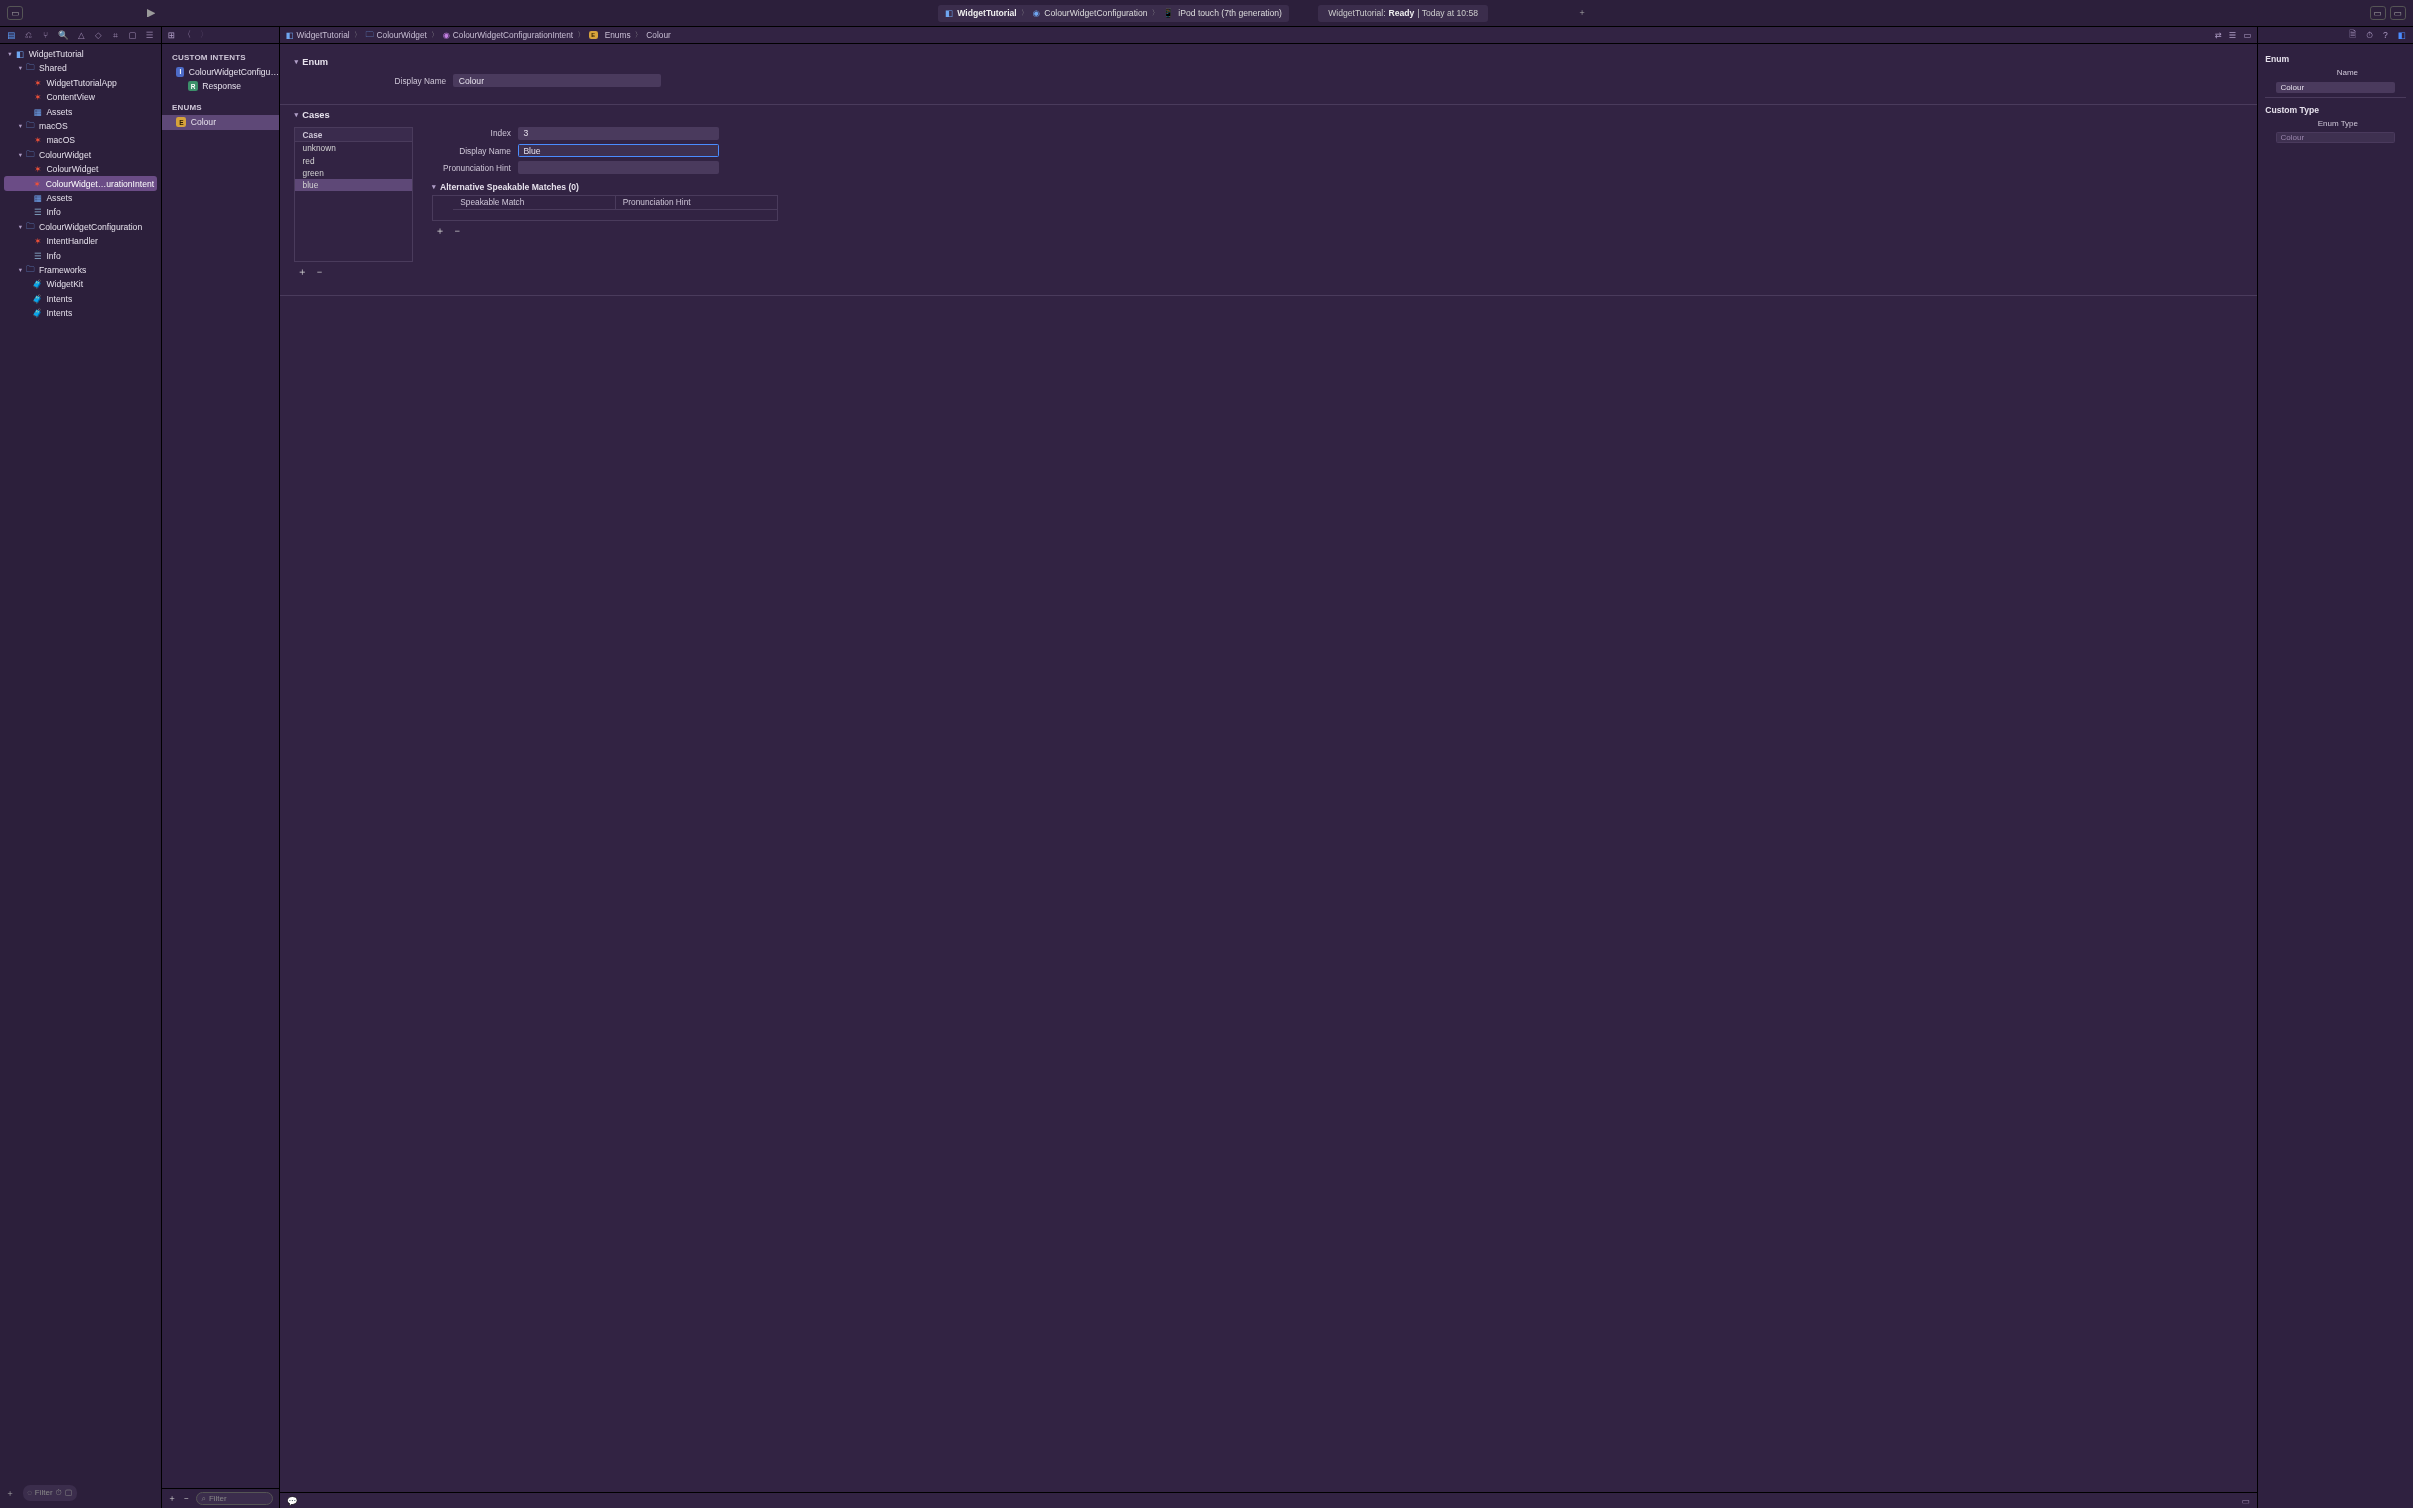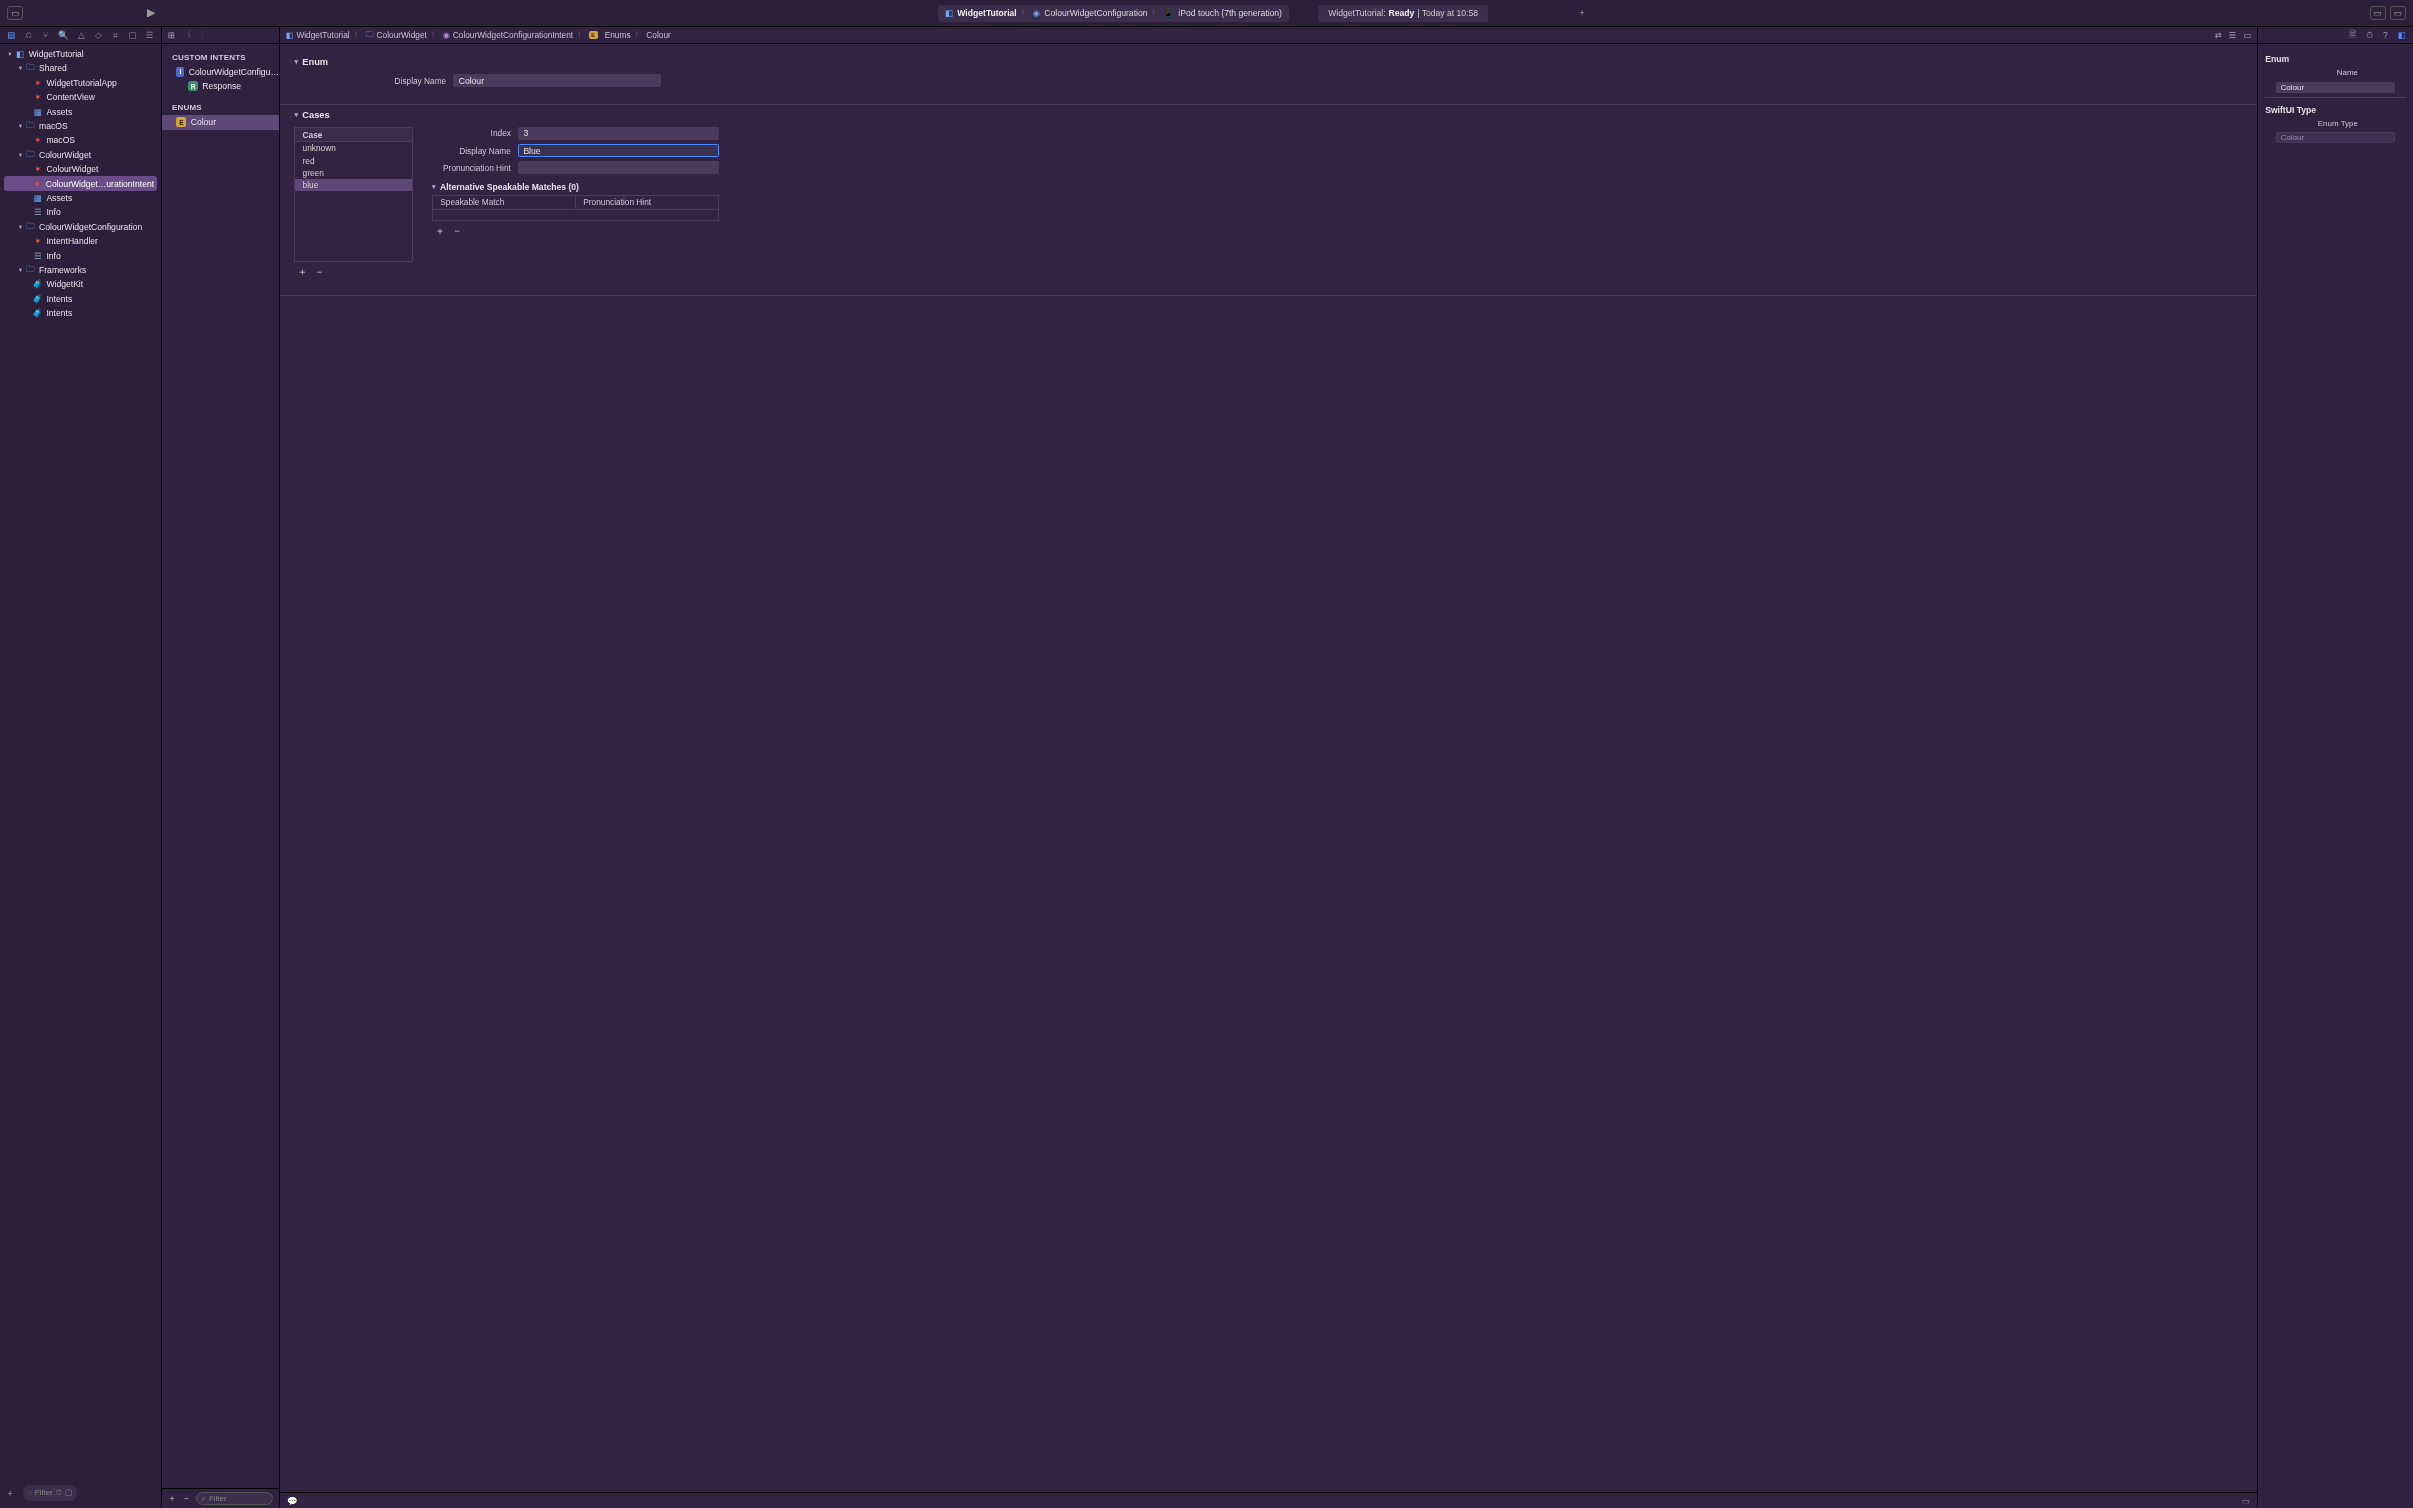--- a/index.html
+++ b/index.html
@@ -67,21 +67,21 @@
     .case-row { height:12.2px; display:flex; align-items:center; padding:0 7.2px; font-size:8.3px; }
     .case-row.sel { background:#5e4877; }
     .addrm { display:flex; gap:4.3px; padding:2.9px 1.4px; color:#d4d4d4; font-size:10px; }
     .addrm span { width:13px; text-align:center; }
     .case-detail { flex:1; }
     .det-row { display:flex; align-items:center; margin-bottom:4.3px; }
     .det-label { width:86px; text-align:right; padding-right:7.2px; color:#cfc7d8; font-size:8.3px; }
     .det-input { width:201px; height:13px; background:#4a3a5d; border:0.7px solid #4a3a5d; color:#e6e1ec; padding:0 4.3px; font-size:8.6px; border-radius:1.4px; }
     .det-input.focused { border: 1.4px solid #4a8cff; background:#3e3050; }
     .sub-hdr { display:flex; align-items:center; gap:4.3px; font-weight:700; color:#e6e1ec; margin:7.2px 0 2.9px; font-size:8.6px; }
-    .match-table { border:0.7px solid #4a3b5c; width:287px; }
+    .match-table { border:0.7px solid #4a3b5c; width:346px;padding-left:20px; }
     .match-hdr { display:flex; height:14.4px; border-bottom:0.7px solid #4a3b5c; }
     .match-hdr div { flex:1; padding:1.4px 7.2px; font-size:8.3px; color:#cfc7d8; border-right:0.7px solid #4a3b5c; }
     .match-hdr div:last-child { border-right:none; }
     .editor-bottom { height:16px; border-top:0.7px solid #000; display:flex; align-items:center; padding:0 7.2px; gap:7.2px; color:#8aa9ff; }
     .ed-right-ico { margin-left:auto; display:flex; gap:7.2px; color:#9b87ae; }
     
     .inspector { width: 155px; background:#2f2140; display:flex; flex-direction:column; }
     .insp-tabs { height:17px; display:flex; align-items:center; justify-content:flex-end; gap:10px; padding:0 7.2px; border-bottom:0.7px solid #000; color:#b09ec7; }
     .insp-body { padding:7.2px 7.2px; }
     .insp-sec { font-size:8.6px; font-weight:700; color:#e6e1ec; margin:2.9px 0 4.3px; }
@@ -387,21 +387,21 @@
       <span>?</span>
       <span style="color:#4a8cff">◧</span>
     </div>
     <div class="insp-body">
       <div class="insp-sec">Enum</div>
       <div class="insp-row">
           <div class="insp-label">Name</div>
           <input class="insp-input" value="Colour" style="">
         </div>
       <div class="sep"></div>
-      <div class="insp-sec">SwiftUI Type</div>
+      <div class="insp-sec">Custom Type</div>
       <div class="insp-row">
           <div class="insp-label">Enum Type</div>
           <input class="insp-input ro" value="Colour" style="">
         </div>
     </div>
   </div>
 </div>
 
 
 </body></html>

